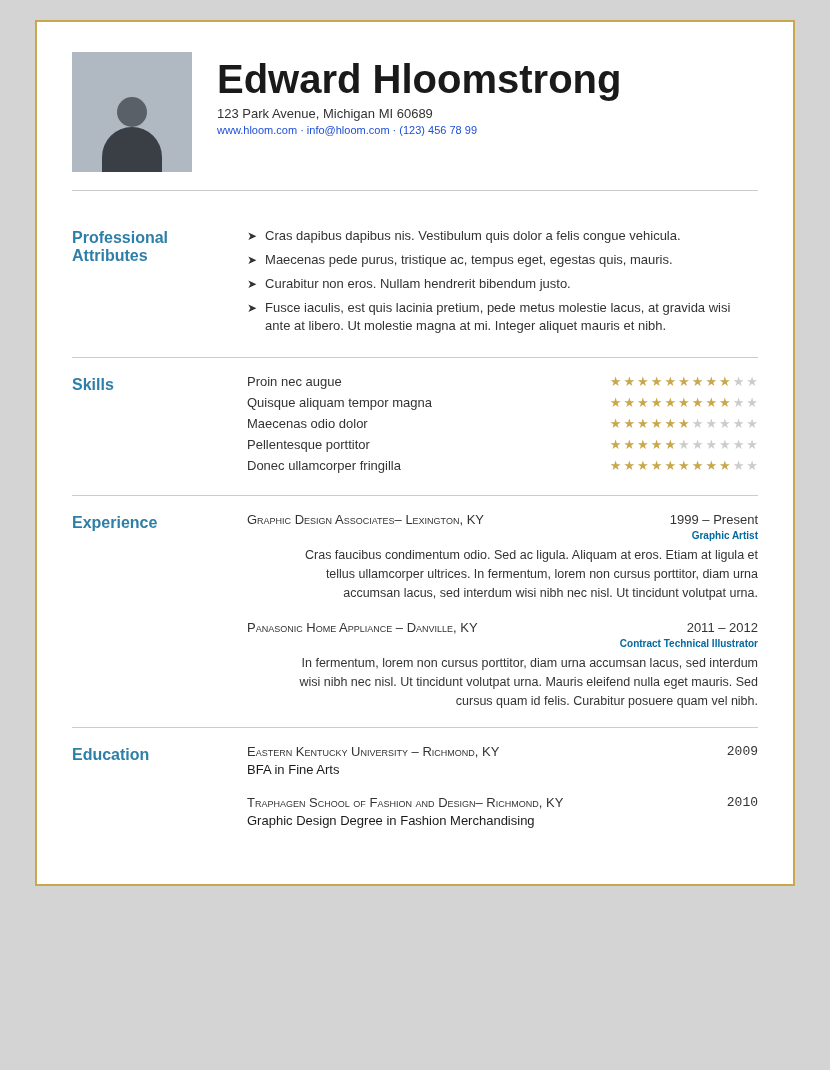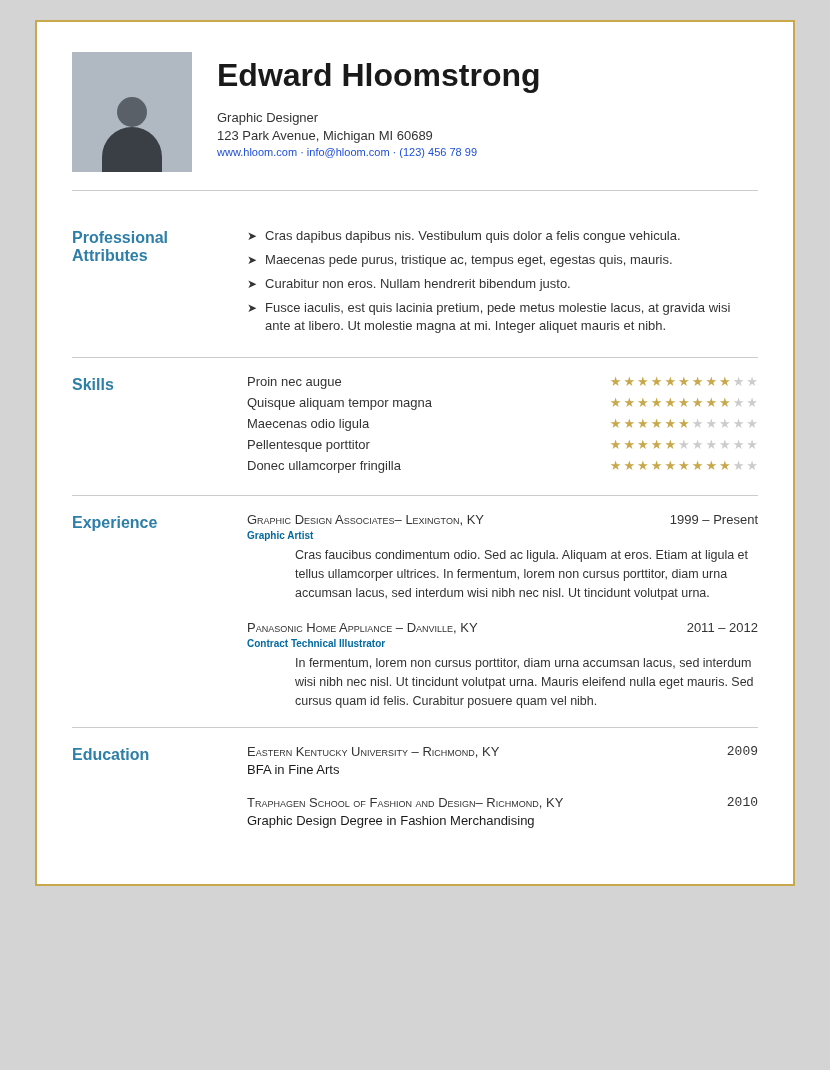--- a/index.html
+++ b/index.html
@@ -56,24 +56,24 @@
       width: 60px;
       height: 45px;
       background: #3a3f45;
       border-radius: 30px 30px 0 0;
     }
     .header-info {
       flex: 1;
       padding-top: 5px;
     }
     .header-name {
-      font-size: 32px;
+      font-size: 40px;
       font-weight: bold;
       color: #1a1a1a;
-      margin-bottom: 16px;
+      margin-bottom: 4px;
     }
     .header-title {
       font-size: 13px;
       color: #333;
       margin-bottom: 3px;
     }
     .header-address {
       font-size: 13px;
       color: #333;
       margin-bottom: 3px;
@@ -139,20 +139,21 @@
     .star {
       font-size: 13px;
       color: #c8a84b;
     }
     .star.empty {
       color: #ccc;
     }
     
     .exp-block {
       margin-bottom: 18px;
+      text-align: right;
     }
     .exp-block:last-child { margin-bottom: 0; }
     .exp-header {
       display: flex;
       justify-content: space-between;
       align-items: baseline;
       margin-bottom: 3px;
     }
     .exp-company {
       font-size: 13px;
@@ -210,21 +211,20 @@
 
   <div class="header">
     <div class="avatar">
       <div class="avatar-figure">
         <div class="avatar-head"></div>
         <div class="avatar-body"></div>
       </div>
     </div>
     <div class="header-info">
       <div class="header-name">Edward Hloomstrong</div>
-      <div class="header-title">Graphic Designer</div>
       <div class="header-address">123 Park Avenue, Michigan MI 60689</div>
       <div class="header-contact">www.hloom.com · info@hloom.com · (123) 456 78 99</div>
     </div>
   </div>
 
   <div class="section">
     <div class="section-label">Professional Attributes</div>
     <div class="section-content">
       <ul class="attr-list">
 
@@ -279,21 +279,21 @@
               <span class="star">★</span>
               <span class="star">★</span>
               <span class="star">★</span>
               <span class="star">★</span>
               <span class="star">★</span>
               <span class="star empty">★</span>
               <span class="star empty">★</span>
             </div>
           </div>
           <div class="skill-row">
-            <div class="skill-name">Maecenas odio ligula</div>
+            <div class="skill-name">Maecenas odio dolor</div>
             <div class="skill-stars">
               <span class="star">★</span>
               <span class="star">★</span>
               <span class="star">★</span>
               <span class="star">★</span>
               <span class="star">★</span>
               <span class="star">★</span>
               <span class="star empty">★</span>
               <span class="star empty">★</span>
               <span class="star empty">★</span>

